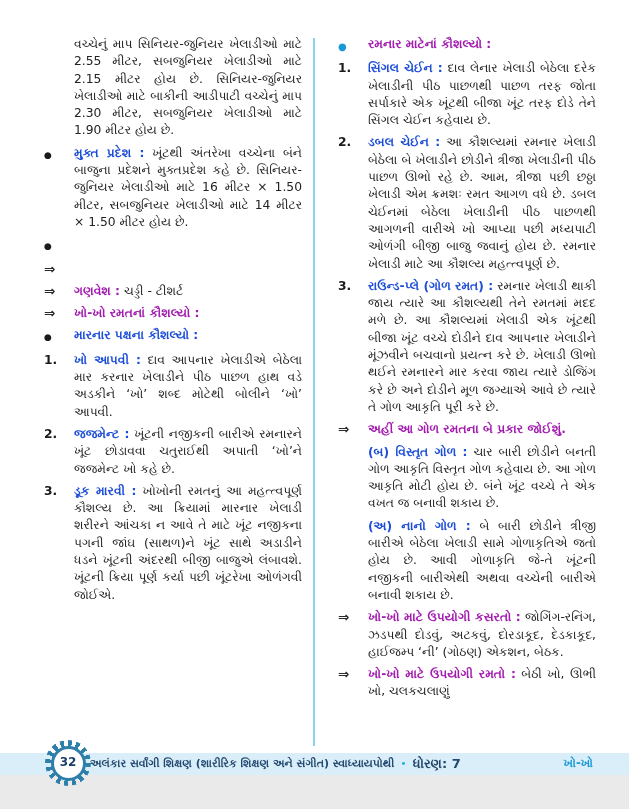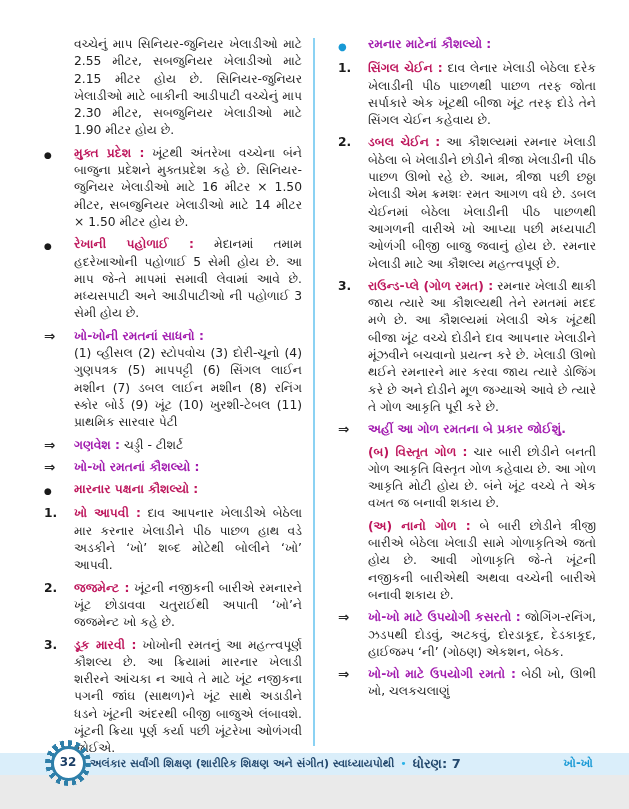--- a/index.html
+++ b/index.html
@@ -13,21 +13,21 @@
   }
   .cols{position:absolute;top:36px;left:44px;width:552px;display:flex;gap:36px;}
   .col{width:262px;}
   .divider{position:absolute;left:313px;top:38px;width:2px;height:708px;background:#8bd2f3;}
   .row{display:flex;margin-bottom:5px;}
   .mk{flex:0 0 30px;width:30px;font-weight:bold;color:#1a1a1a;}
   .mk.dot{font-size:9px;padding-top:2px;}
   .mk.dot-blue{font-size:10px;padding-top:2px;color:#1899d5;}
   .mk.arrow{font-size:13.5px;color:#2a2a2a;}
   .tx{flex:1;margin:0;text-align:justify;}
-  .lb{font-weight:bold;color:#be185d;}
+  .lb{font-weight:bold;color:#1d4ed8;}
   .lb.blue{color:#a21caf;}
   .stack .lb{display:block;}
   .stack .bd{display:block;}
   .footer-bar{
     position:absolute;left:0;top:753px;width:629px;height:22px;
     background:#daeefa;display:flex;align-items:center;
   }
   .footer-title{margin-left:90px;font-size:11px;font-weight:bold;color:#24496e;white-space:nowrap;}
   .footer-sep{color:#2ab3e8;margin:0 6px;font-size:11px;}
   .footer-grade{font-size:13px;font-weight:bold;color:#24496e;}
@@ -56,29 +56,24 @@
       <p class="tx"><span>વચ્ચેનું માપ સિનિયર-જુનિયર ખેલાડીઓ માટે 2.55 મીટર, સબજુનિયર ખેલાડીઓ માટે 2.15 મીટર હોય છે. સિનિયર-જુનિયર ખેલાડીઓ માટે બાકીની આડીપાટી વચ્ચેનું માપ 2.30 મીટર, સબજુનિયર ખેલાડીઓ માટે 1.90 મીટર હોય છે.</span></p>
     </div>
 
     <div class="row">
       <span class="mk dot">●</span>
       <p class="tx"><span class="lb">મુક્ત પ્રદેશ :</span> <span>ખૂંટથી અંતરેખા વચ્ચેના બંને બાજુના પ્રદેશને મુક્તપ્રદેશ કહે છે. સિનિયર-જુનિયર ખેલાડીઓ માટે 16 મીટર × 1.50 મીટર, સબજુનિયર ખેલાડીઓ માટે 14 મીટર × 1.50 મીટર હોય છે.</span></p>
     </div>
 
     <div class="row">
       <span class="mk dot">●</span>
-      <p class="tx"><span class="lb">રેખાની પહોળાઈ :</span> <span>મેદાનમાં તમામ હદરેખાઓની પહોળાઈ 5 સેમી હોય છે. આ માપ જે-તે માપમાં સમાવી લેવામાં આવે છે. મધ્યસપાટી અને આડીપાટીઓ ની પહોળાઈ 3 સેમી હોય છે.</span></p>
     </div>
 
     <div class="row stack">
       <span class="mk arrow">⇒</span>
-      <p class="tx">
-          <span class="lb blue">ખો-ખોની રમતનાં સાધનો :</span>
-          <span class="bd">(1) વ્હીસલ (2) સ્ટોપવોચ (3) દોરી-ચૂનો (4) ગુણપત્રક (5) માપપટ્ટી (6) સિંગલ લાઈન મશીન (7) ડબલ લાઈન મશીન (8) રનિંગ સ્કોર બોર્ડ (9) ખૂંટ (10) ખુરશી-ટેબલ (11) પ્રાથમિક સારવાર પેટી</span>
-        </p>
     </div>
 
     <div class="row">
       <span class="mk arrow">⇒</span>
       <p class="tx"><span class="lb blue">ગણવેશ :</span> <span>ચડ્ડી - ટીશર્ટ</span></p>
     </div>
 
     <div class="row">
       <span class="mk arrow">⇒</span>
       <p class="tx"><span class="lb blue">ખો-ખો રમતનાં કૌશલ્યો :</span></p>

